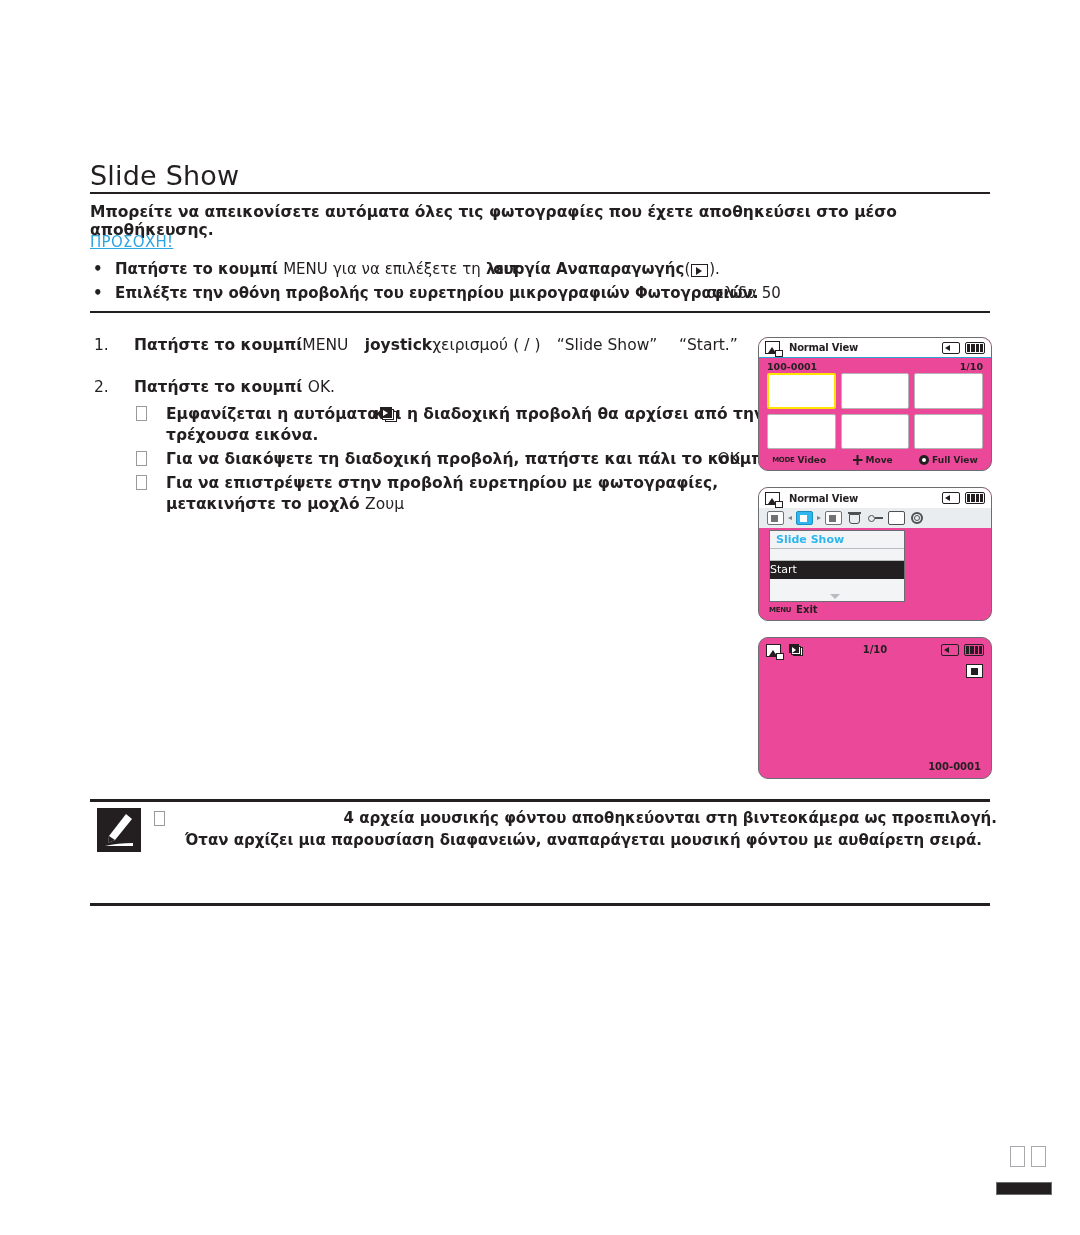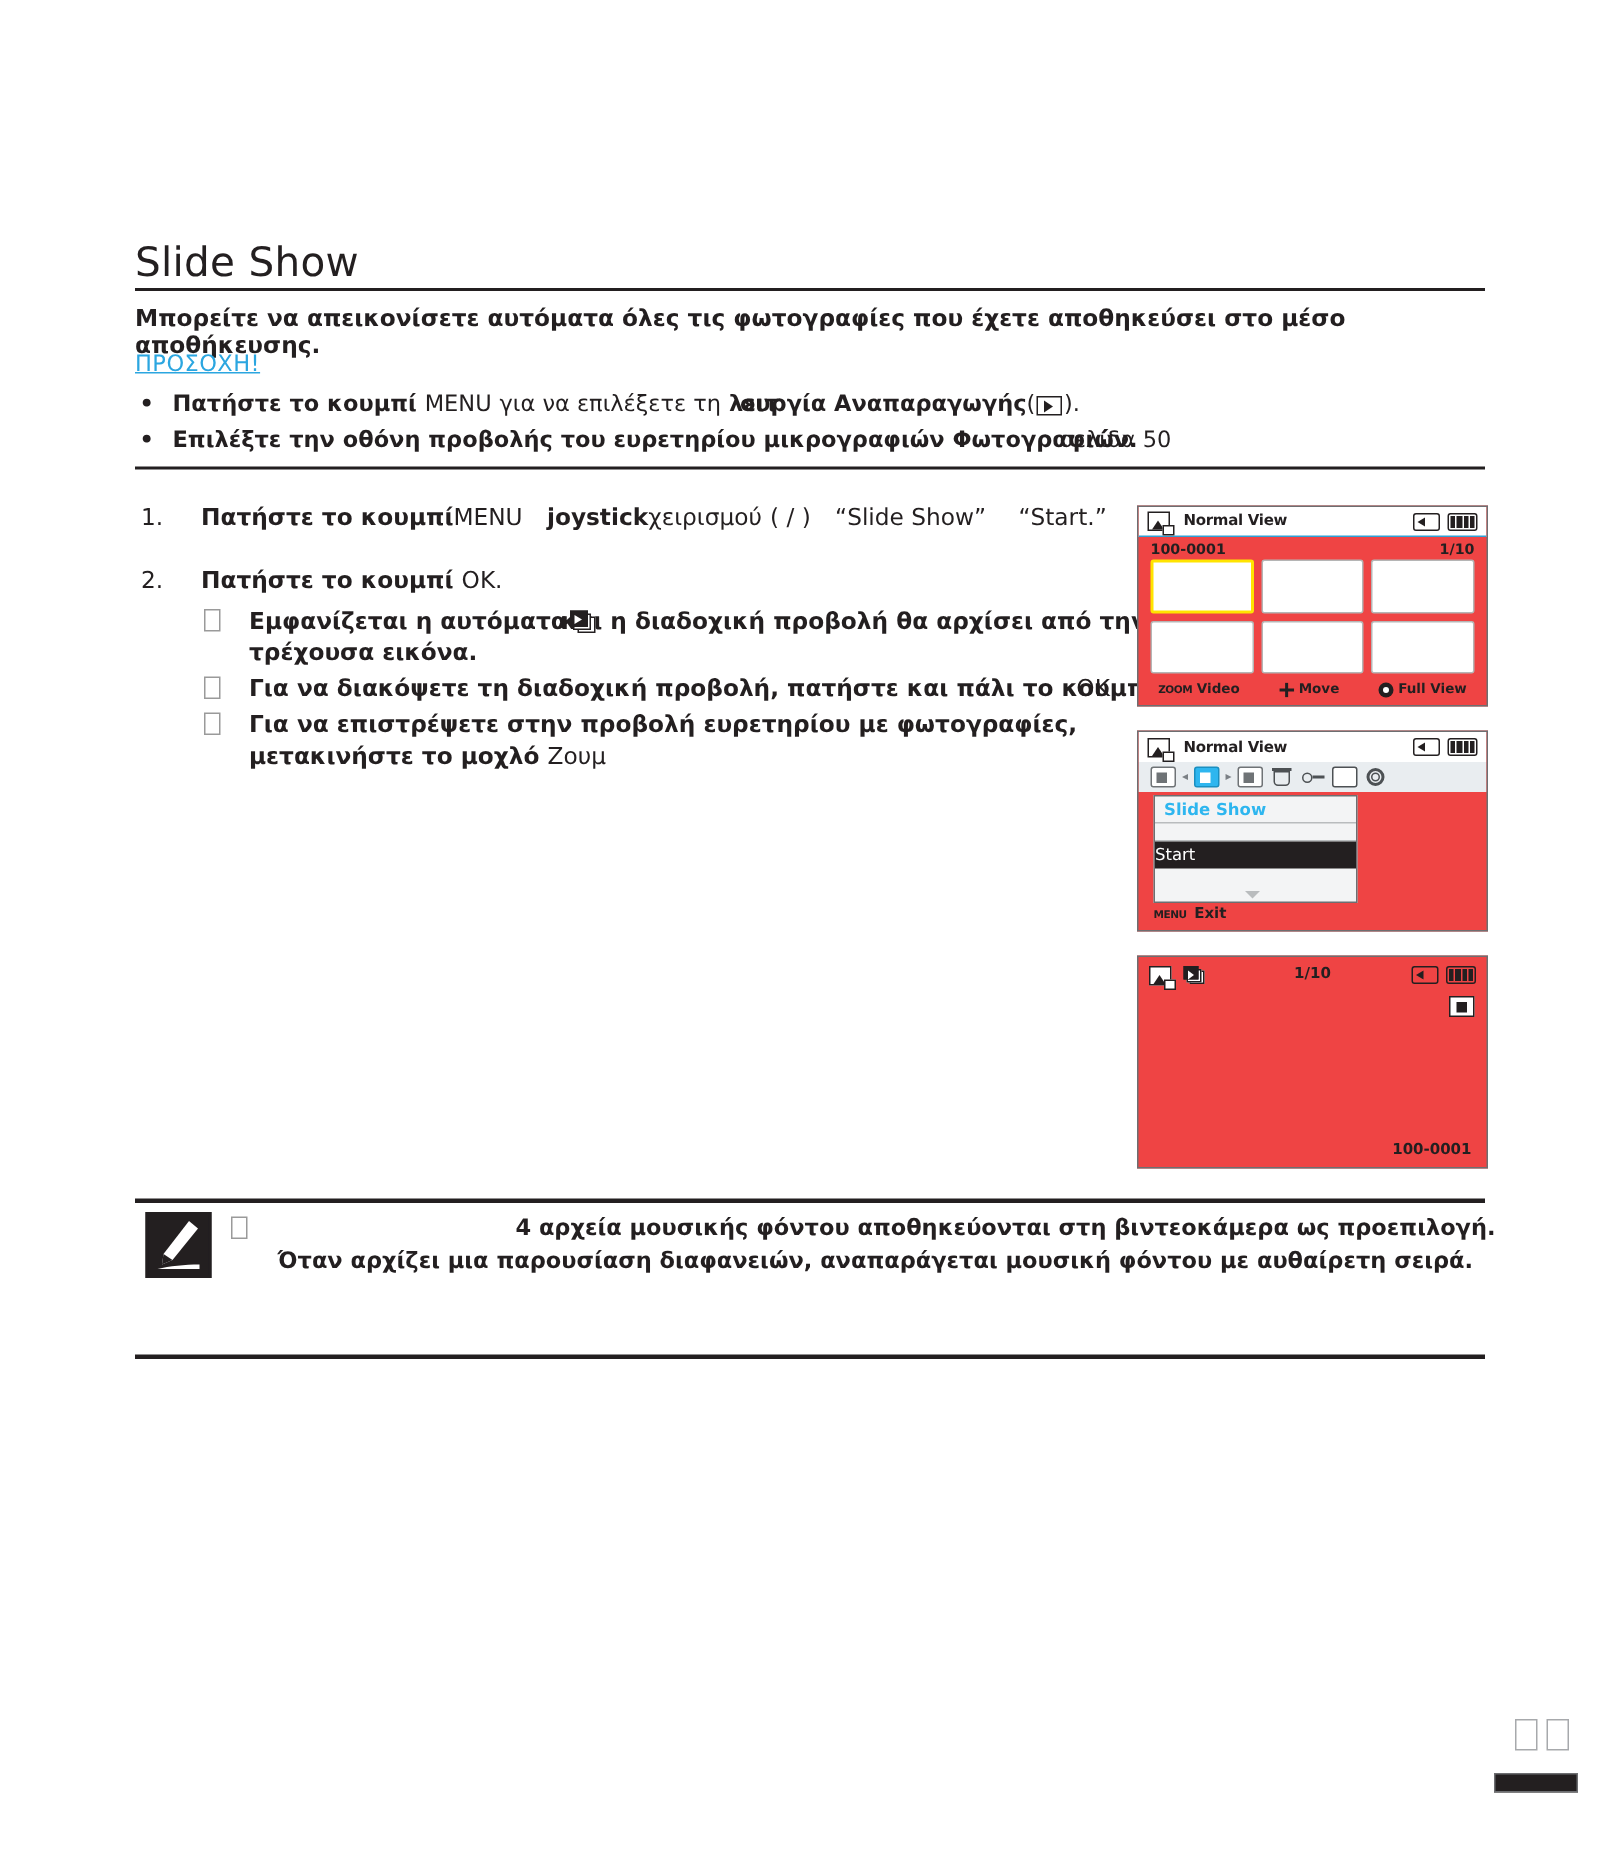--- a/index.html
+++ b/index.html
@@ -177,23 +177,23 @@
     position: absolute;
     left: 4px; top: 2px;
     border-left: 6px solid #231f20;
     border-top: 4px solid transparent;
     border-bottom: 4px solid transparent;
   }
 
   
   .lcd {
     position: absolute;
-    background: #ef4444;
+    background: #ec4899;
     border: 1.6px solid #6d6e71;
-    border-radius: 0;
+    border-radius: 10px;
     overflow: hidden;
   }
   #lcd1 { left: 758px; top: 337px; width: 232px; height: 132px; }
   #lcd2 { left: 758px; top: 487px; width: 232px; height: 132px; }
   #lcd3 { left: 758px; top: 637px; width: 232px; height: 140px; }
 
   .lcd-bar {
     height: 20px;
     background: #ffffff;
     border-bottom: 1.6px solid #2f9fd4;
@@ -737,21 +737,21 @@
   <div class="thumb-grid">
     <div class="thumb sel"></div>
     <div class="thumb"></div>
     <div class="thumb"></div>
     <div class="thumb"></div>
     <div class="thumb"></div>
     <div class="thumb"></div>
   </div>
   <div class="lcd-foot">
     <span class="foot-grp">
-      <span class="tag-zoom">ZOOM</span>
+      <span class="tag-zoom">MODE</span>
       <span>Video</span>
     </span>
     <span class="foot-grp">
       <span class="dpad"></span>
       <span>Move</span>
     </span>
     <span class="foot-grp">
       <span class="dot-btn"></span>
       <span>Full View</span>
     </span>

